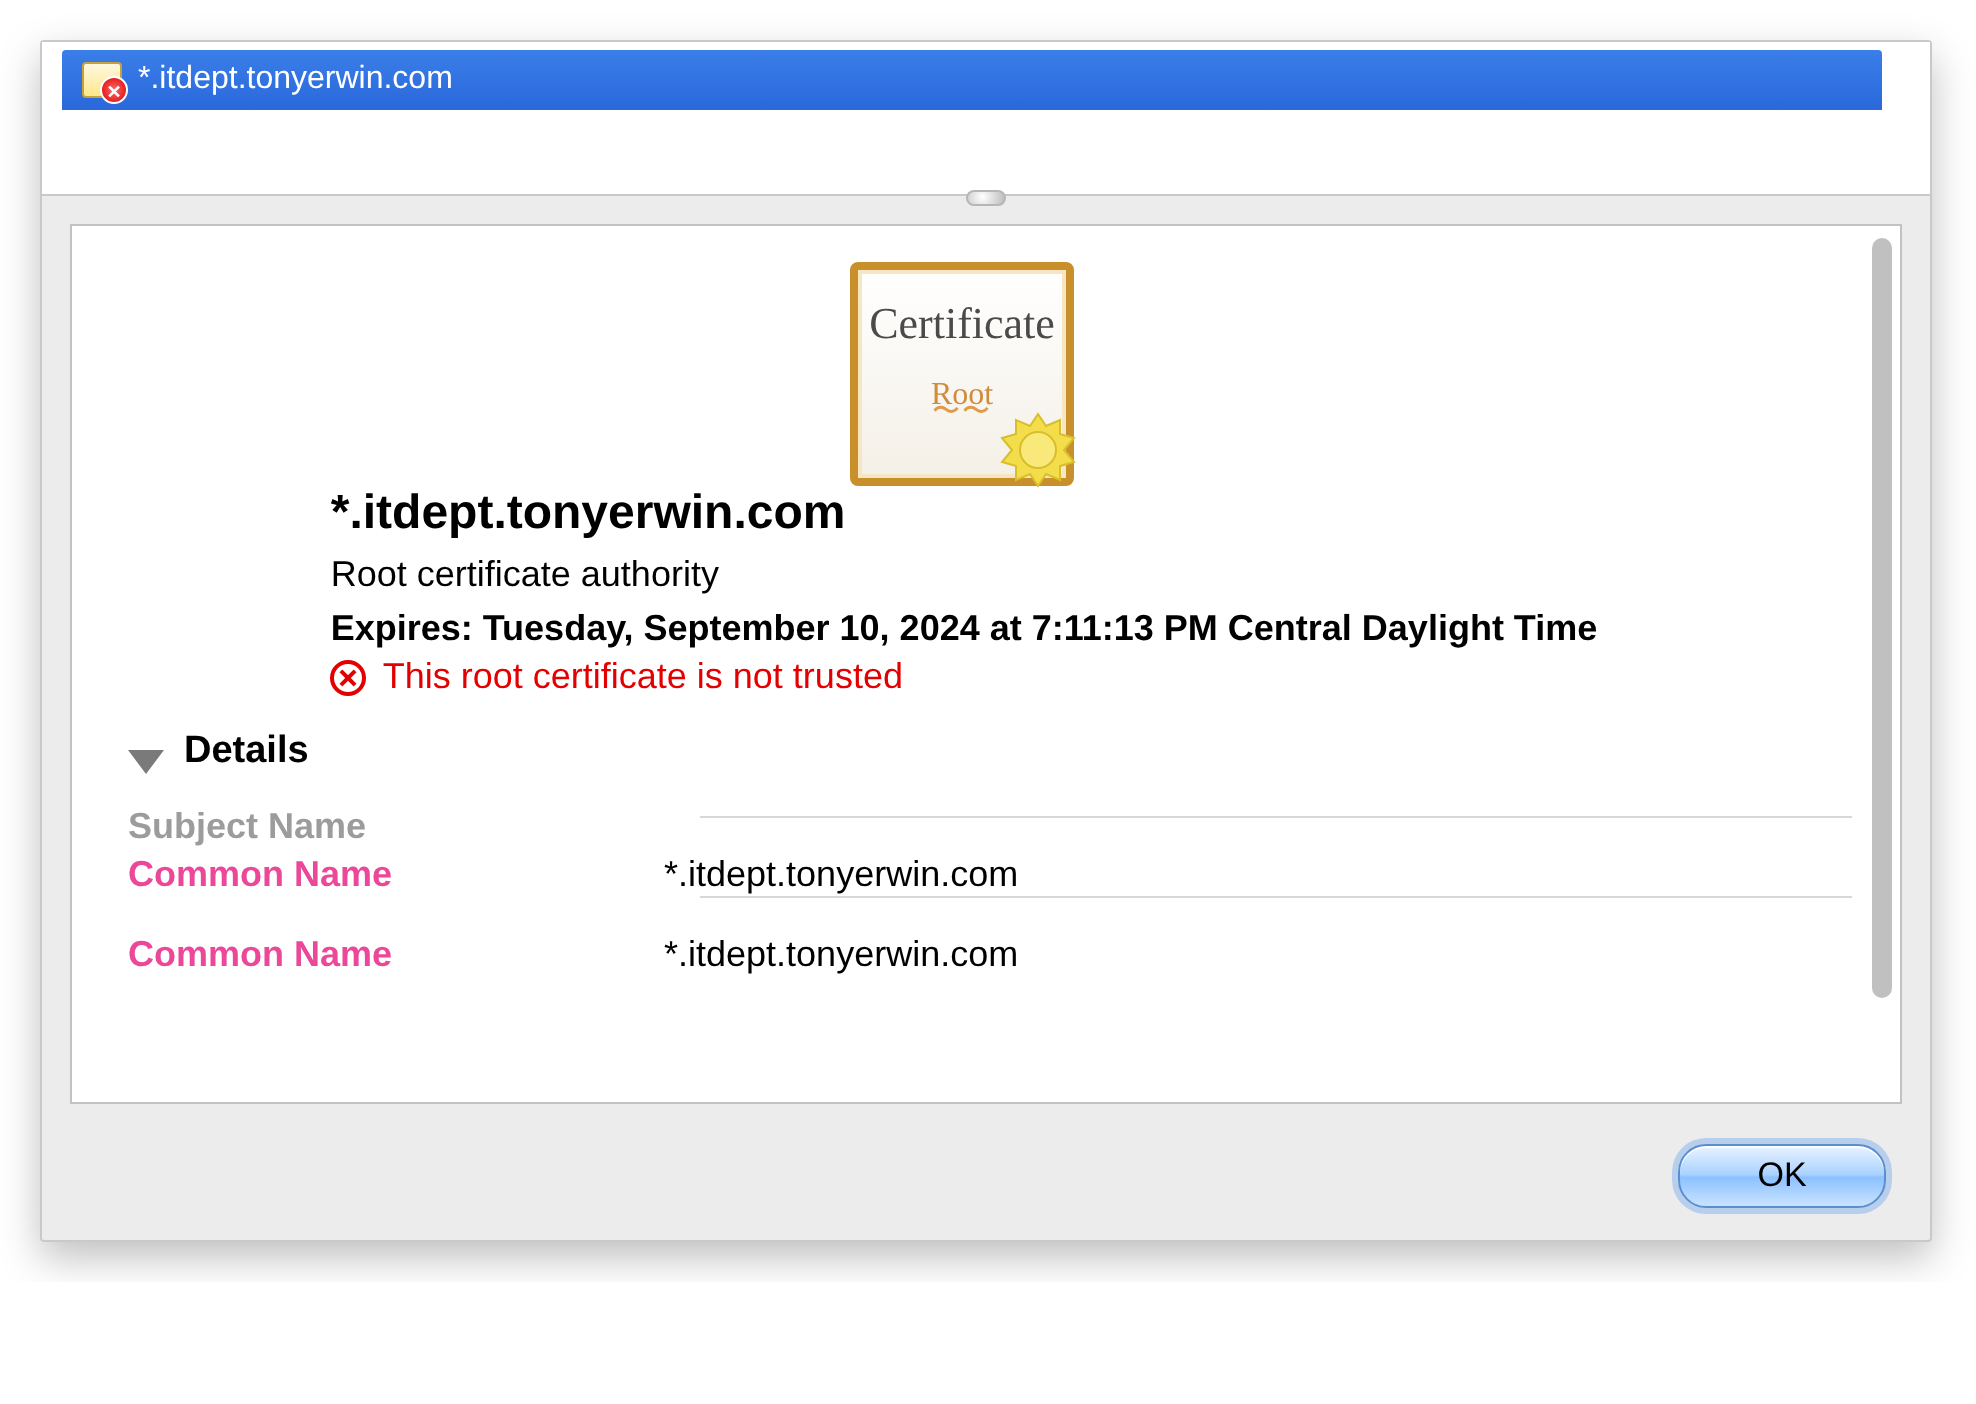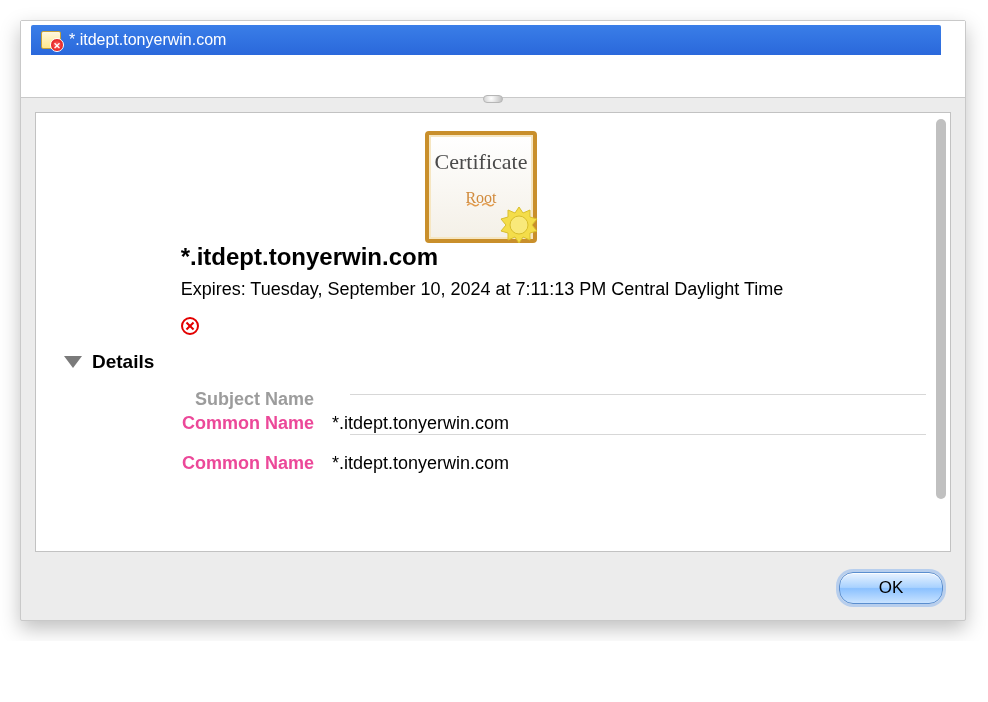--- a/index.html
+++ b/index.html
@@ -183,22 +183,23 @@
       margin-bottom: 6px;
     }
     .cert-subtitle {
       font-size: 18px;
       color: #000;
       margin-bottom: 4px;
     }
     .cert-expires {
       font-size: 18px;
       color: #000;
-      margin-bottom: 16px;
+      margin-bottom: 2px;
       line-height: 1.35;
+      font-weight: bold;
     }
     .trust-line {
       color: #e30000;
       font-size: 18px;
       display: flex;
       align-items: center;
     }
     .trust-icon {
       width: 18px;
       height: 18px;
@@ -217,21 +218,21 @@
       height: 2px;
       background: #e30000;
     }
     .trust-icon::before { transform: translate(-50%,-50%) rotate(45deg); }
     .trust-icon::after  { transform: translate(-50%,-50%) rotate(-45deg); }
     .details-section {
       padding: 10px 24px 0 28px;
     }
     .details-toggle {
       display: flex;
-      align-items: center;
+      align-items: flex-end;
       cursor: pointer;
       user-select: none;
     }
     .disclosure {
       width: 0;
       height: 0;
       border-left: 9px solid transparent;
       border-right: 9px solid transparent;
       border-top: 12px solid #7a7a7a;
       margin-right: 10px;
@@ -244,21 +245,20 @@
     .details-grid {
       padding: 16px 0 0 0;
     }
     .section-header-row, .kv-row {
       display: flex;
       align-items: baseline;
       margin-bottom: 10px;
     }
     .key-col {
       width: 268px;
-      text-align: right;
       padding-right: 18px;
       font-size: 18px;
     }
     .section-name {
       color: #9c9c9c;
       font-weight: 600;
     }
     .key-label {
       color: #ec4899;
       font-weight: 600;
@@ -325,23 +325,25 @@
         <svg class="cert-seal" viewBox="0 0 40 40">
           <g fill="#f4dd4a" stroke="#d9be2c" stroke-width="1">
             <polygon points="20,2 24,8 31,5 31,12 38,14 33,20 38,26 31,28 31,35 24,32 20,38 16,32 9,35 9,28 2,26 7,20 2,14 9,12 9,5 16,8"></polygon>
             <circle cx="20" cy="20" r="9" fill="#f9e97a"></circle>
           </g>
         </svg>
       </div>
 
       <div class="header-text">
         <div class="cert-title">*.itdept.tonyerwin.com</div>
+        <div class="cert-subtitle">Root certificate authority</div>
         <div class="cert-expires">Expires: Tuesday, September 10, 2024 at 7:11:13 PM Central Daylight Time</div>
         <div class="trust-line">
           <span class="trust-icon"></span>
+          <span>This root certificate is not trusted</span>
         </div>
       </div>
     </div>
 
     <div class="details-section">
       <div class="details-toggle">
         <span class="disclosure"></span>
         <span class="details-label">Details</span>
       </div>
 

